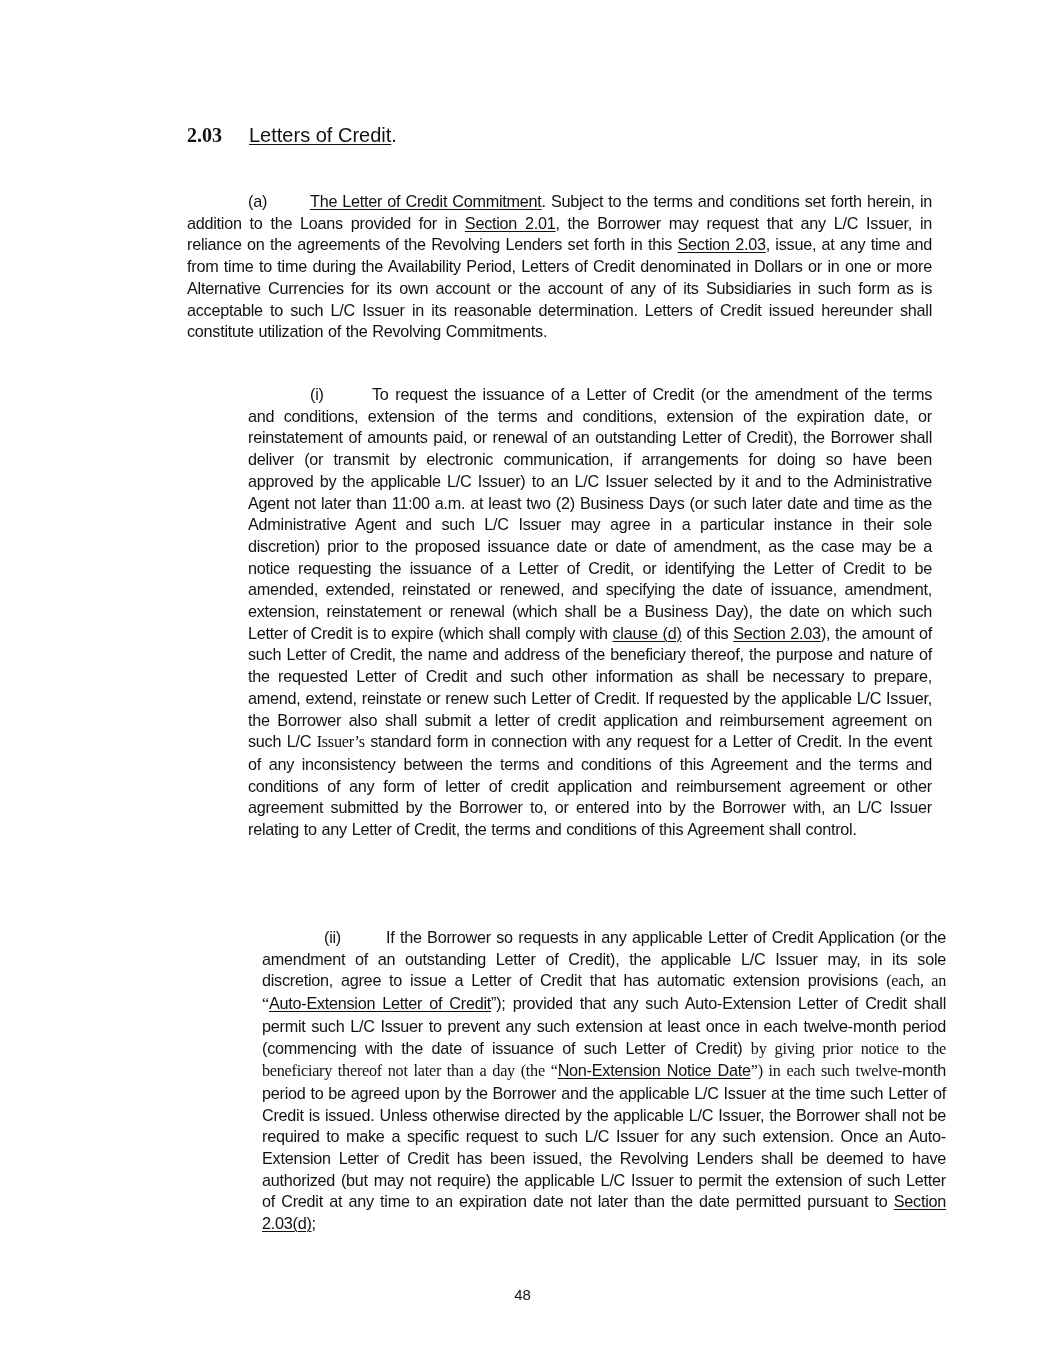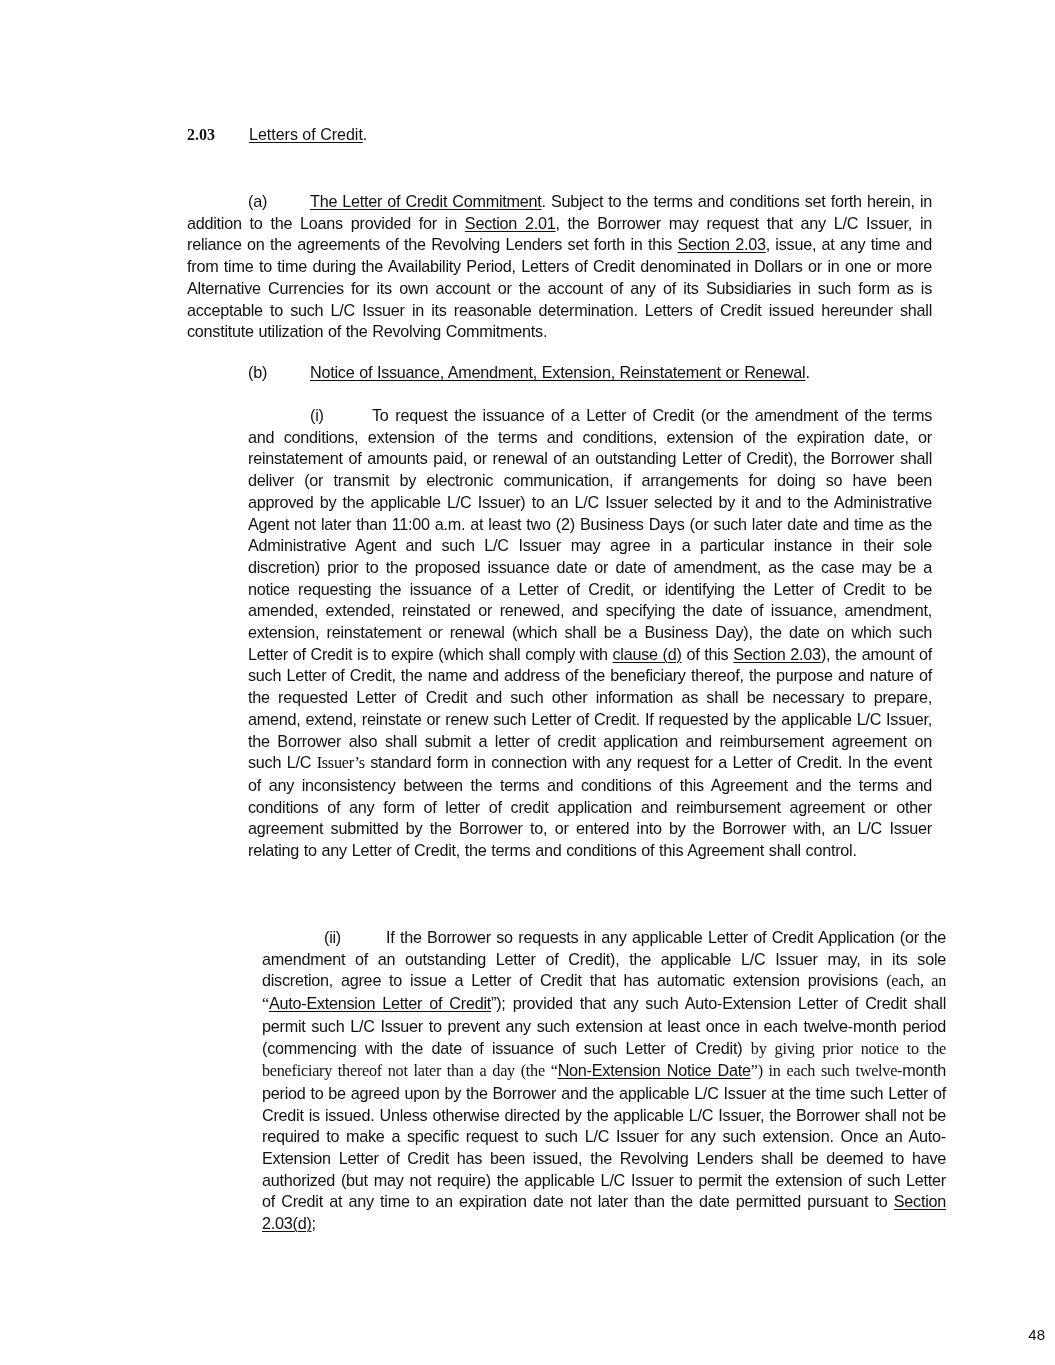--- a/index.html
+++ b/index.html
@@ -5,60 +5,57 @@
   html, body { margin: 0; padding: 0; background: #ffffff; }
   body { width: 1055px; height: 1365px; position: relative; overflow: hidden; }
   .page {
     position: absolute; left: 0; top: 0; width: 1055px; height: 1365px;
     background: #ffffff; color: #111111;
     font-family: "Liberation Sans", sans-serif;
     font-size: 16.2px; line-height: 21.7px;
   }
   .heading {
     position: absolute; left: 187px; top: 124px;
-    font-size: 16px; line-height: 22px;
+    font-size: 20px; line-height: 22px;
   }
   .heading .num {
     font-family: "Liberation Serif", serif; font-weight: bold;
     display: inline-block; width: 62px;
   }
   .u { text-decoration: underline; text-underline-offset: 2px; text-decoration-thickness: 1px; }
   .serif { font-family: "Liberation Serif", serif; }
   .para {
     position: absolute; text-align: justify;
     letter-spacing: -0.25px; word-spacing: 0.5px;
   }
   .para-a { left: 187px; top: 167px; width: 745px; margin-top: 24px; }
   .para-b { left: 248px; top: 362px; width: 684px; }
-  .para-i { left: 248px; top: 405px; width: 684px; }
+  .para-i { left: 248px; top: 384px; width: 684px; }
   .para-ii { left: 262px; top: 927px; width: 684px; }
   .tab-a { display: inline-block; width: 62px; margin-left: 61px; }
   .tab-b { display: inline-block; width: 62px; }
   .tab-i { display: inline-block; width: 62px; margin-left: 62px; }
   .page-number {
     position: absolute; left: 0; width: 1045px; top: 1284px;
-    text-align: right; font-size: 15px; margin-top: 40px;
+    text-align: center; font-size: 15px;
   }
 </style>
 </head>
 <body>
 
 <div class="page">
 
   <div class="heading">
     <span class="num">2.03</span><span class="u">Letters of Credit</span><span>.</span>
   </div>
 
   <div class="para para-a">
     <span class="tab-a">(a)</span><span class="u">The Letter of Credit Commitment</span><span>. Subject to the terms and conditions set forth herein, in addition to the Loans provided for in </span><span class="u">Section 2.01</span><span>, the Borrower may request that any L/C Issuer, in reliance on the agreements of the Revolving Lenders set forth in this </span><span class="u">Section 2.03</span><span>, issue, at any time and from time to time during the Availability Period, Letters of Credit denominated in Dollars or in one or more Alternative Currencies for its own account or the account of any of its Subsidiaries in such form as is acceptable to such L/C Issuer in its reasonable determination. Letters of Credit issued hereunder shall constitute utilization of the Revolving Commitments.</span>
   </div>
 
-  <div class="para para-b">
-    <span class="tab-b">(b)</span><span class="u">Notice of Issuance, Amendment, Extension, Reinstatement or Renewal</span><span>.</span>
-  </div>
 
   <div class="para para-i">
     <span class="tab-i">(i)</span><span>To request the issuance of a Letter of Credit (or the amendment of the terms and conditions, extension of the terms and conditions, extension of the expiration date, or reinstatement of amounts paid, or renewal of an outstanding Letter of Credit), the Borrower shall deliver (or transmit by electronic communication, if arrangements for doing so have been approved by the applicable L/C Issuer) to an L/C Issuer selected by it and to the Administrative Agent not later than 11:00 a.m. at least two (2) Business Days (or such later date and time as the Administrative Agent and such L/C Issuer may agree in a particular instance in their sole discretion) prior to the proposed issuance date or date of amendment, as the case may be a notice requesting the issuance of a Letter of Credit, or identifying the Letter of Credit to be amended, extended, reinstated or renewed, and specifying the date of issuance, amendment, extension, reinstatement or renewal (which shall be a Business Day), the date on which such Letter of Credit is to expire (which shall comply with </span><span class="u">clause (d)</span><span> of this </span><span class="u">Section 2.03</span><span>), the amount of such Letter of Credit, the name and address of the beneficiary thereof, the purpose and nature of the requested Letter of Credit and such other information as shall be necessary to prepare, amend, extend, reinstate or renew such Letter of Credit. If requested by the applicable L/C Issuer, the Borrower also shall submit a letter of credit application and reimbursement agreement on such L/C </span><span class="serif">Issuer’s</span><span> standard form in connection with any request for a Letter of Credit. In the event of any inconsistency between the terms and conditions of this Agreement and the terms and conditions of any form of letter of credit application and reimbursement agreement or other agreement submitted by the Borrower to, or entered into by the Borrower with, an L/C Issuer relating to any Letter of Credit, the terms and conditions of this Agreement shall control.</span>
   </div>
 
   <div class="para para-ii">
     <span class="tab-i">(ii)</span><span>If the Borrower so requests in any applicable Letter of Credit Application (or the amendment of an outstanding Letter of Credit), the applicable L/C Issuer may, in its sole discretion, agree to issue a Letter of Credit that has automatic extension provisions </span><span class="serif">(each, an “</span><span class="u">Auto-Extension Letter of Credit</span><span>”); provided that any such Auto-Extension Letter of Credit shall permit such L/C Issuer to prevent any such extension at least once in each twelve-month period (commencing with the date of issuance of such Letter of Credit) </span><span class="serif">by giving prior notice to the beneficiary thereof not later than a day (the “</span><span class="u">Non-Extension Notice Date</span><span class="serif">”) in each such twelve-</span><span>month period to be agreed upon by the Borrower and the applicable L/C Issuer at the time such Letter of Credit is issued. Unless otherwise directed by the applicable L/C Issuer, the Borrower shall not be required to make a specific request to such L/C Issuer for any such extension. Once an Auto-Extension Letter of Credit has been issued, the Revolving Lenders shall be deemed to have authorized (but may not require) the applicable L/C Issuer to permit the extension of such Letter of Credit at any time to an expiration date not later than the date permitted pursuant to </span><span class="u">Section 2.03(d)</span><span>;</span>
   </div>
 
   <div class="page-number">48</div>

